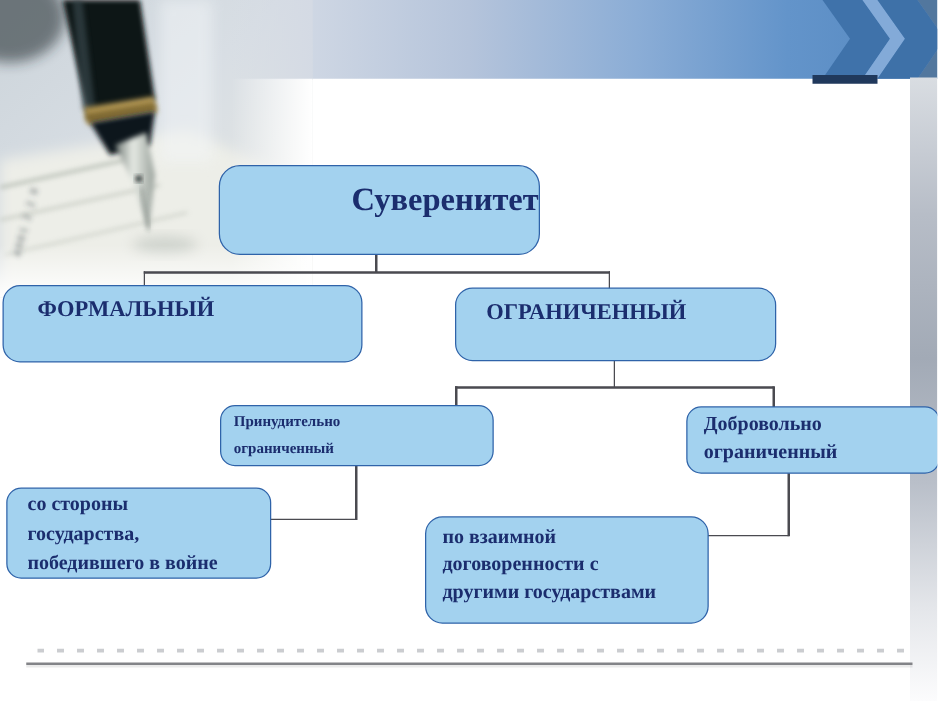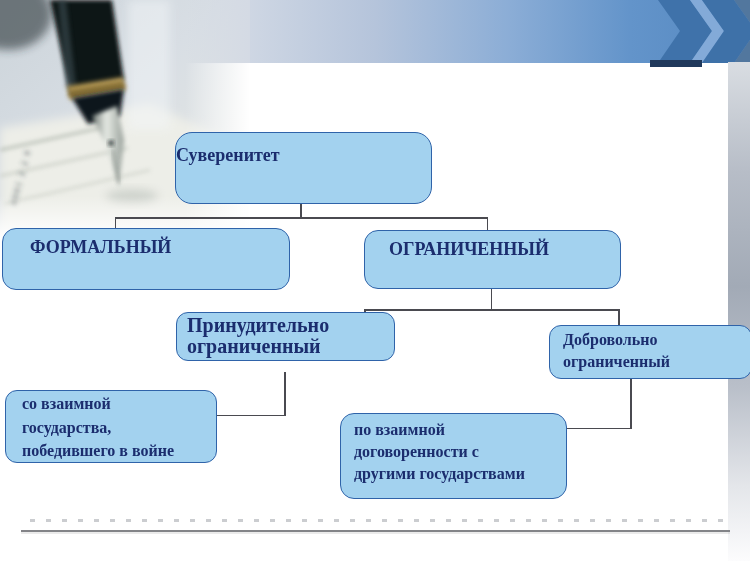--- a/index.html
+++ b/index.html
@@ -26,24 +26,24 @@
   
   .node {
     position: absolute;
     background: #a3d2ef;
     border: 1.6px solid #2f63a9;
     color: #1b2d6e;
     font-weight: bold;
     white-space: pre-line;
     overflow: hidden;
   }
-  #node-sovereignty      { left:175px; top:132px; width:257px; height:72px; border-radius:17px; font-size:18px; text-align:left; padding-top:12px; }
+  #node-sovereignty      { left:175px; top:132px; width:257px; height:72px; border-radius:17px; font-size:26px; text-align:right; padding-top:12px; }
   #node-formal           { left:2px;   top:228px; width:288px; height:62px; border-radius:14px; font-size:18px; padding:8px 8px 0 27px; }
   #node-limited          { left:364px; top:230px; width:257px; height:59px; border-radius:14px; font-size:18px; padding:8px 8px 0 24px; }
-  #node-forced           { left:176px; top:312px; width:219px; height:49px; border-radius:12px; font-size:20px; line-height:21px; padding:2px 6px 0 10px; }
+  #node-forced           { left:176px; top:324px; width:219px; height:49px; border-radius:12px; font-size:12px; line-height:21px; padding:2px 6px 0 10px; }
   #node-voluntary        { left:529px; top:325px; width:203px; height:54px; border-radius:12px; font-size:16px; line-height:22px; padding:3px 6px 0 13px;margin-left:20px; }
   #node-forced-detail    { left:5px;   top:390px; width:212px; height:73px; border-radius:12px; font-size:16px; line-height:23.5px; padding:1px 4px 0 16px; }
   #node-voluntary-detail { left:340px; top:413px; width:227px; height:86px; border-radius:14px; font-size:16px; line-height:22px; padding:5px 24px 0 13px; }
 
   
   .conn { position: absolute; background: #4a4a50; }
 
   
   #footer-dashed {
     left: 30px; top: 519px; width: 694px; height: 3px;
@@ -162,21 +162,21 @@
   <div class="conn" style="left:630px;top:378px;width:1.5px;height:51px;"></div>
   <div class="conn" style="left:566px;top:427.5px;width:65px;height:1.5px;"></div>
 
   <div class="node" id="node-sovereignty">Суверенитет</div>
   <div class="node" id="node-formal">ФОРМАЛЬНЫЙ</div>
   <div class="node" id="node-limited">ОГРАНИЧЕННЫЙ</div>
   <div class="node" id="node-forced">Принудительно
 ограниченный</div>
   <div class="node" id="node-voluntary">Добровольно
 ограниченный</div>
-  <div class="node" id="node-forced-detail">со взаимной
+  <div class="node" id="node-forced-detail">со стороны
 государства,
 победившего в войне</div>
   <div class="node" id="node-voluntary-detail">по взаимной
 договоренности с
 другими государствами</div>
 
   <div id="footer-dashed" class="layer"></div>
   <div id="footer-rule" class="layer"></div>
 
 </div>

